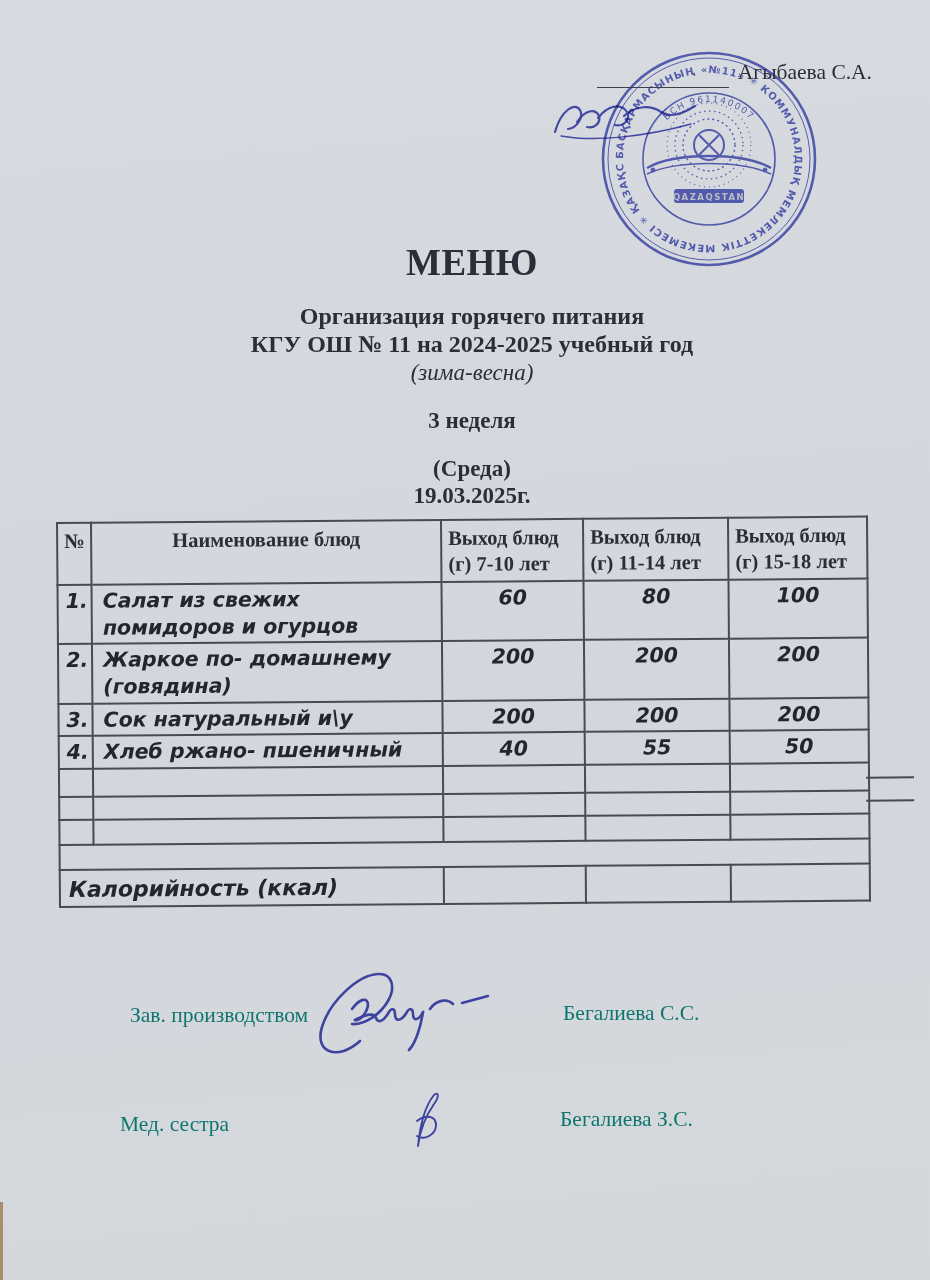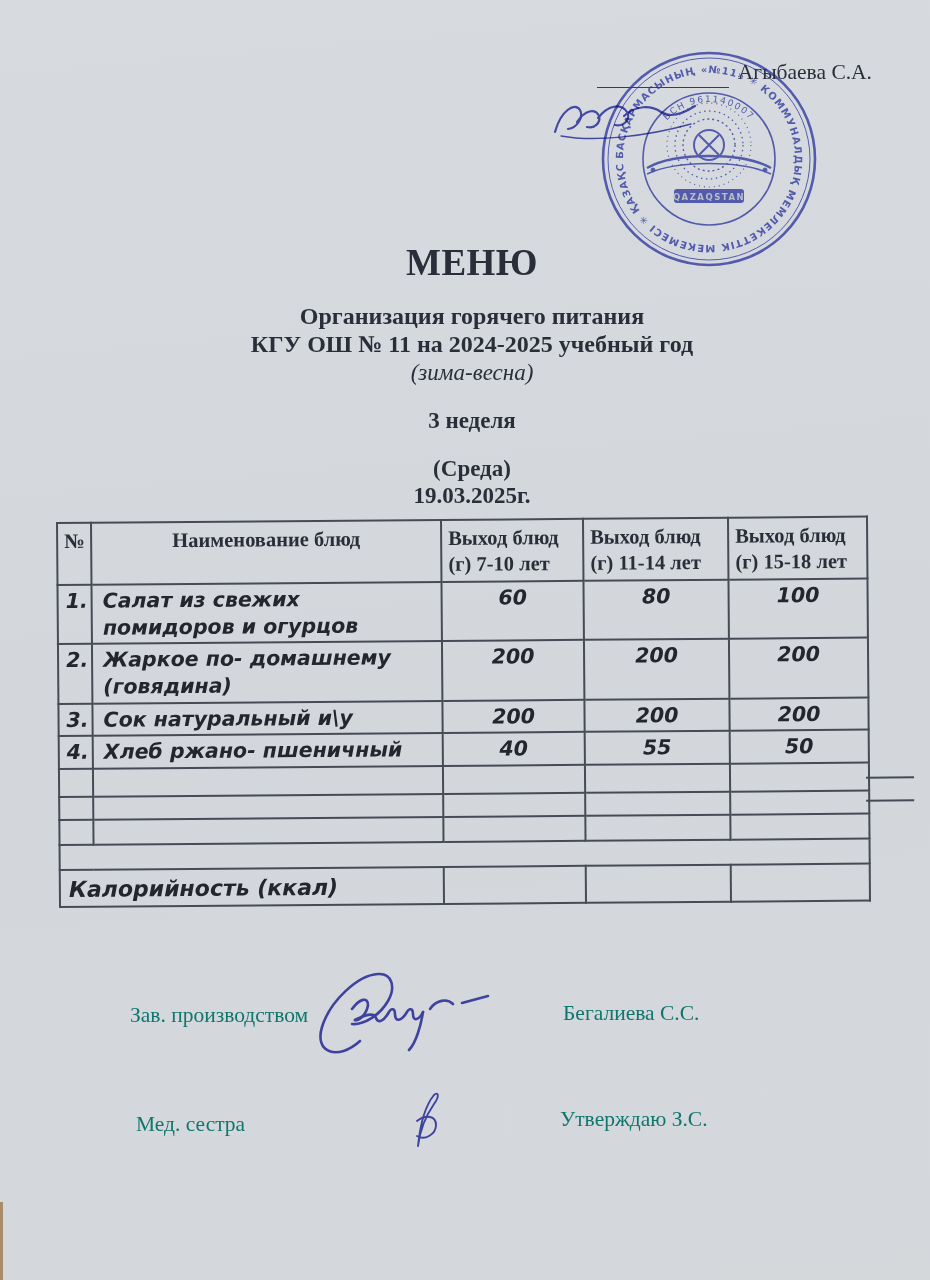--- a/index.html
+++ b/index.html
@@ -41,21 +41,21 @@
   td.val{text-align:center}
   td.name{padding-left:10px;padding-right:18px}
   td.kalor-label{font-size:22px;padding-left:8px;padding-top:5px}
   .ovf{position:absolute;width:48px;border-top:2px solid #474b55}
   .ovf1{left:808px;top:261px}
   .ovf2{left:808px;top:284px}
   
   .sig-row-label{position:absolute;font-size:21.5px;color:#0f766e}
   .lbl-chef{left:130px;top:1003px}
   .name-chef{left:563px;top:1001px}
-  .lbl-nurse{left:136px;top:1112px}
+  .lbl-nurse{left:120px;top:1112px}
   .name-nurse{left:560px;top:1107px}
   
   .photo-edge{position:absolute;left:0;bottom:0;width:3px;height:78px;background:#9c7b51;opacity:.8}
 </style>
 </head>
 <body>
 
 <div class="approval">
   <div class="approval-row3">
     <span class="sig-line"></span>
@@ -204,15 +204,15 @@
 </svg>
 <div class="sig-row-label name-chef">Бегалиева С.С.</div>
 
 <div class="sig-row-label lbl-nurse">Мед. сестра</div>
 <svg class="sig-nurse" viewBox="0 0 48 68" xmlns="http://www.w3.org/2000/svg">
   <g stroke="#4046b5" stroke-width="1.9" fill="none" stroke-linecap="round" opacity=".95">
     <path d="M18 58 C20 38 25 18 34 7 C38 3 40 8 34 16 C27 26 20 42 18 58"></path>
     <path d="M17 33 C26 26 36 28 36 37 C36 46 25 53 17 48"></path>
   </g>
 </svg>
-<div class="sig-row-label name-nurse">Утверждаю З.С.</div>
+<div class="sig-row-label name-nurse">Бегалиева З.С.</div>
 
 <div class="photo-edge"></div>
 
 </body></html>

